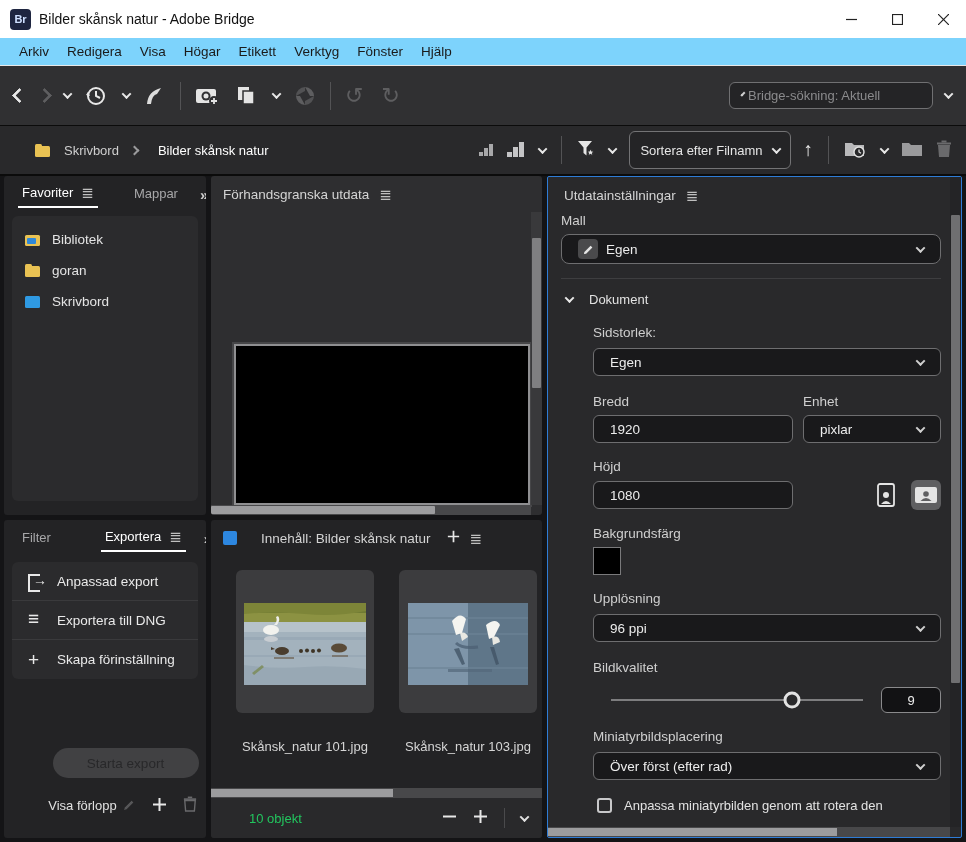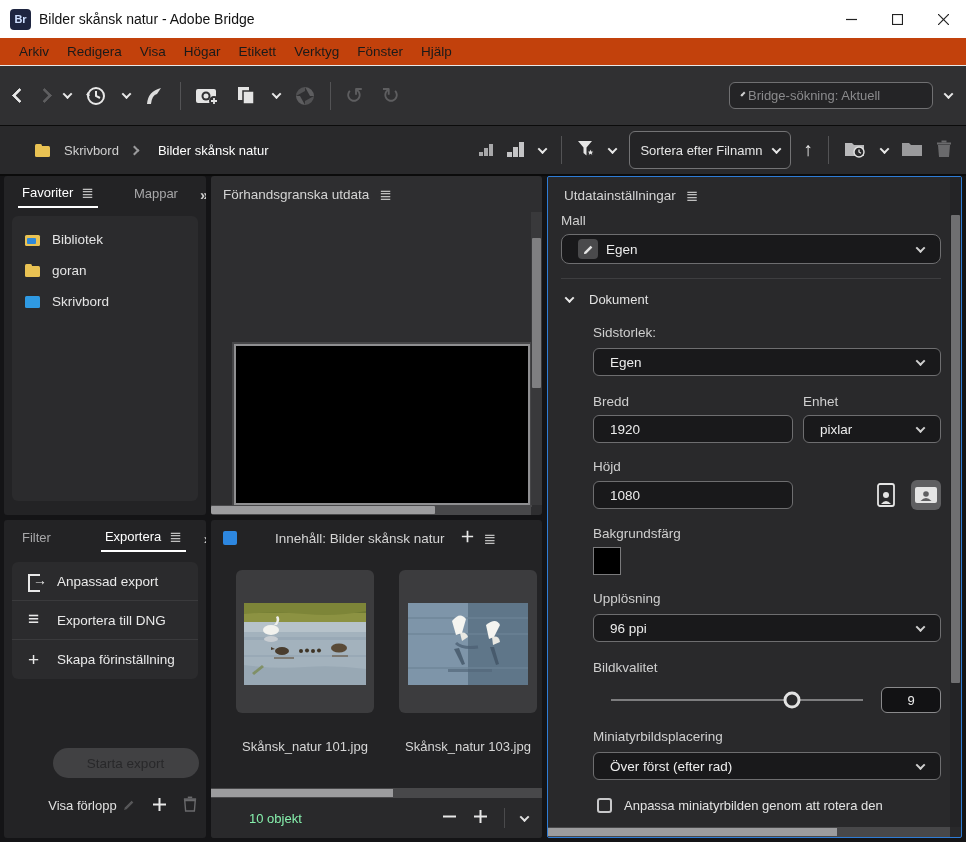--- a/index.html
+++ b/index.html
@@ -9,21 +9,21 @@
 
   
   .titlebar { height:38px; background:#ffffff; color:#000; display:flex; align-items:center; padding-left:10px; flex:0 0 auto; }
   .app-badge { width:21px; height:21px; background:#1e2540; color:#cfe0ff; border-radius:4px; font-size:11px; font-weight:bold; display:flex; align-items:center; justify-content:center; margin-right:8px; }
   .title-text { font-size:14px; color:#111; }
   .win-controls { margin-left:auto; display:flex; height:100%; }
   .win-btn { width:46px; height:100%; display:flex; align-items:center; justify-content:center; }
   .win-btn svg { stroke:#222; stroke-width:1.2; fill:none; }
 
   
-  .menubar { height:28px; background:#c2410c; display:flex; align-items:center; padding-left:10px; flex:0 0 auto; border-bottom:1px solid #e8e8e8; }
+  .menubar { height:28px; background:#7dd3fc; display:flex; align-items:center; padding-left:10px; flex:0 0 auto; border-bottom:1px solid #e8e8e8; }
   .menu-item { padding:0 9px; font-size:13.5px; color:#1a1a1a; }
 
   
   .toolbar { height:60px; background:#303032; display:flex; align-items:center; padding:0 14px; flex:0 0 auto; border-bottom:1px solid #0b0b0b; }
   .tb-group { display:flex; align-items:center; gap:14px; }
   .tb-sep { width:1px; height:28px; background:#535355; margin:0 14px; }
   .chev { display:inline-block; width:7px; height:7px; border-right:2px solid currentColor; border-bottom:2px solid currentColor; transform:rotate(45deg) translate(-1px,-1px); }
   .chev-r { transform:rotate(-45deg); }
   .big-chev { width:11px; height:11px; border-width:3px; border-radius:1px; }
   .dim { color:#5e5e60; }
@@ -96,21 +96,21 @@
 
   
   .blue-sq { width:14px; height:14px; background:#2d87e0; border-radius:2px; }
   .cards { display:flex; gap:25px; padding-left:25px; margin-top:14px; }
   .thumb-card { width:138px; height:143px; background:#3c3c3e; border-radius:6px; display:flex; align-items:flex-start; justify-content:center; padding-top:33px; }
   .thumb-card svg { display:block; }
   .filenames { display:flex; gap:25px; padding-left:25px; margin-top:26px; }
   .fname { width:138px; text-align:center; color:#d6d6d6; font-size:13px; white-space:nowrap; }
   .content-hscroll { position:absolute; left:0; right:0; bottom:40px; height:10px; background:#48484a; }
   .content-hscroll .thumb { position:absolute; top:1px; bottom:1px; left:0; width:55%; background:#9c9c9e; }
-  .statusbar { position:absolute; left:0; right:0; bottom:0; height:40px; background:#29292b; display:flex; align-items:center; padding:0 14px 0 38px; color:#86efac; }
+  .statusbar { position:absolute; left:0; right:0; bottom:0; height:40px; background:#29292b; display:flex; align-items:center; padding:0 14px 0 38px; color:#22c55e; }
   .status-right { margin-left:auto; display:flex; align-items:center; gap:16px; color:#e6e6e6; }
 
   
   .output-panel { flex:1; background:#29292b; border:1px solid #2e7cd6; border-radius:2px; position:relative; overflow:hidden; }
   .op-content { padding:0 20px 0 13px; }
   .op-label { color:#cfcfcf; font-size:13.5px; }
   .select, .textinput { height:28px; background:#19191b; border:1px solid #6e6e70; border-radius:6px; color:#ececec; display:flex; align-items:center; padding:0 16px; gap:8px; font-size:13.5px; }
   .select .chev { margin-left:auto; color:#cfcfcf; }
   .textinput { width:200px; }
   .textinput input { width:100%; background:transparent; border:none; outline:none; color:#ececec; font-size:13.5px; font-family:inherit; }
@@ -385,21 +385,21 @@
             </div>
           <div class="hscroll">
               <div class="thumb" style="left:0;width:70%;"></div>
             </div>
         </div>
       </div>
 
       <div class="panel p-bottom">
         <div class="panel-header">
           <span class="blue-sq"></span>
-          <span style="margin-left:28px;">Innehåll: Bilder skånsk natur</span>
+          <span style="margin-left:14px;">Innehåll: Bilder skånsk natur</span>
           <span style="margin-left:6px;"><svg width="13" height="13" viewBox="0 0 15 15">
                 <path d="M7.5 1 v13 M1 7.5 h13" stroke="#e8e8e8" stroke-width="2"></path>
               </svg></span>
           <span class="burger">≣</span>
         </div>
         <div class="cards">
           <div class="thumb-card">
             <svg width="122" height="82" viewBox="0 0 122 82">
               <rect width="122" height="82" fill="#a3b2bd"></rect>
               <rect width="122" height="16" fill="#6f7a33"></rect>

